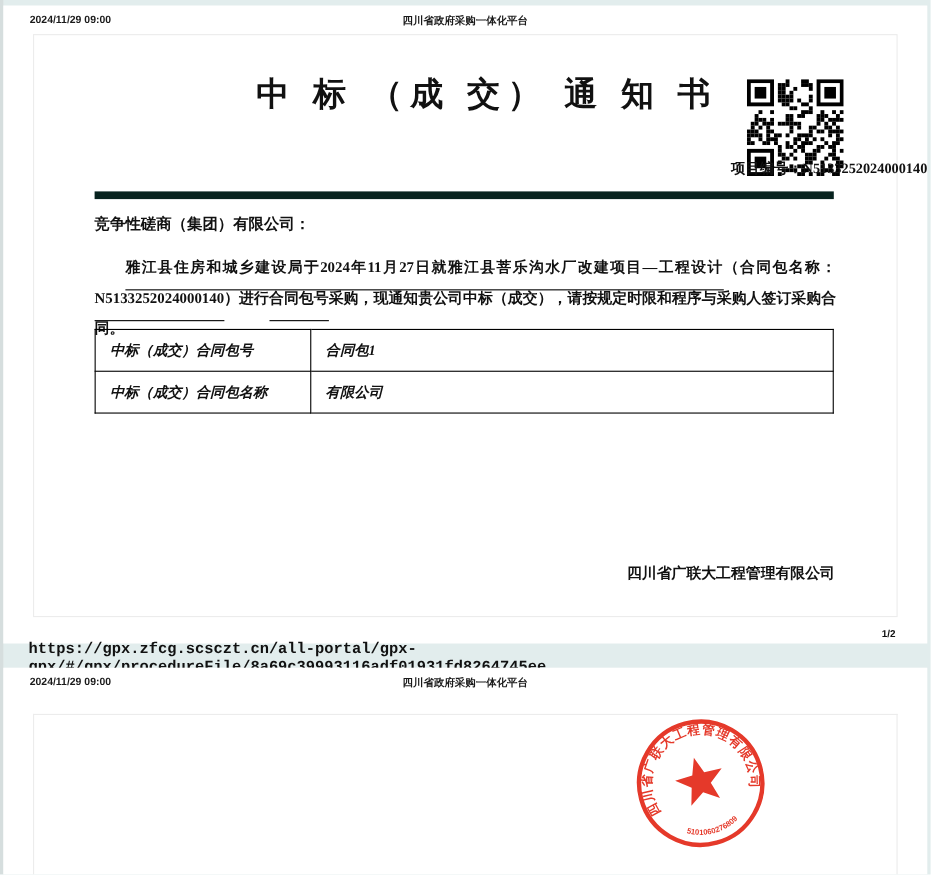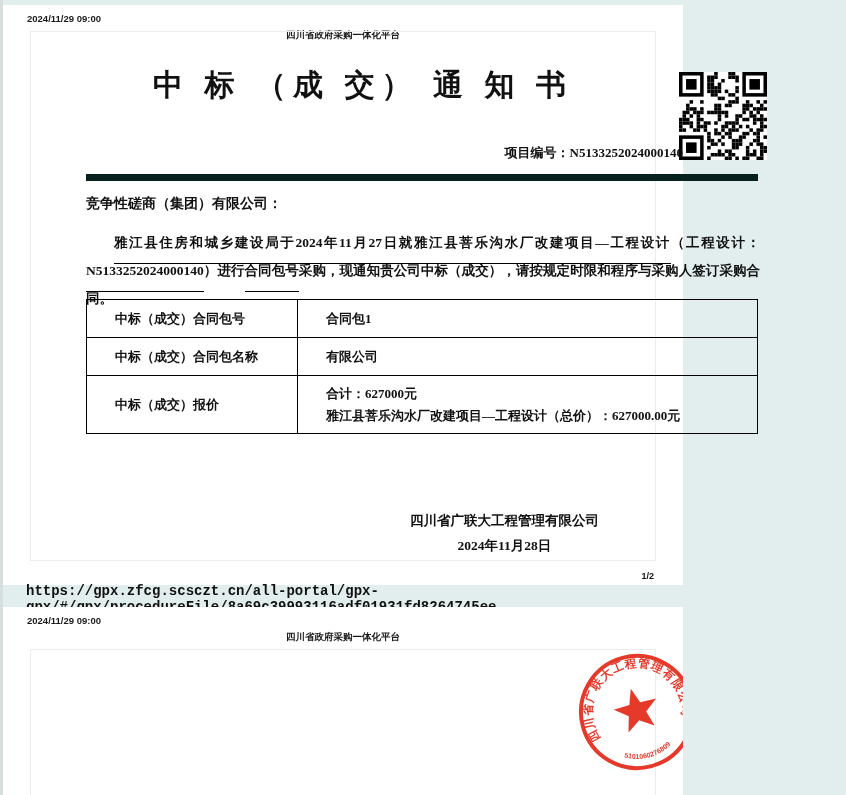--- a/index.html
+++ b/index.html
@@ -1,39 +1,39 @@
 <!DOCTYPE html>
 <html><head>
 <meta charset="utf-8">
 <style>
   html,body{margin:0;padding:0;}
   .canvas{position:relative;width:846px;height:795px;background:#e2eded;overflow:hidden;
           font-family:"Liberation Serif","DejaVu Serif",serif;color:#111;}
   .left-strip{position:absolute;left:0;top:0;width:3px;height:795px;background:#d6dede;}
-  .page{position:absolute;left:3px;width:680px;background:#ffffff;}
+  .page{position:absolute;left:3px;width:840px;background:#ffffff;}
   .page1{top:5px;height:580px;}
   .page2{top:607px;height:188px;overflow:hidden;}
   .page-header{position:absolute;top:8px;left:24px;right:24px;height:14px;
                font-family:"Liberation Sans","DejaVu Sans",sans-serif;font-size:9.5px;font-weight:bold;color:#1a1a1a;}
   .hdr-date{position:absolute;left:0;top:0;}
-  .hdr-title{position:absolute;left:0;right:0;top:16px;text-align:center;}
+  .hdr-title{position:absolute;left:0;right:0;top:0;text-align:center;}
   .content-box{position:absolute;left:27px;right:27px;top:26px;bottom:24px;border:1px solid #ececec;}
   .page2 .content-box{top:42px;bottom:-2px;border-bottom:none;}
   .doc-title{position:absolute;top:60px;left:0;right:0;margin:0;text-align:center;
              font-size:30px;font-weight:bold;letter-spacing:7px;padding-left:40px;}
   .qr{position:absolute;left:676px;top:67px;width:88px;height:88px;}
   .project-no{position:absolute;top:139px;left:0;right:0;text-align:right;font-size:13px;font-weight:bold;}
   .accent-bar{position:absolute;left:83px;top:169px;width:672px;height:7px;}
   .greeting{position:absolute;left:83px;top:190px;font-size:14px;font-weight:bold;}
   .para{position:absolute;left:83px;top:224px;width:674px;margin:0;font-size:13.5px;font-weight:bold;
         line-height:28px;text-indent:28px;text-align:justify;}
   .u{border-bottom:1px solid #000;padding-bottom:13px;}
   .award-table{position:absolute;left:83px;top:294px;width:672px;border-collapse:collapse;
                font-size:13px;font-weight:bold;}
-  .award-table td{border:1px solid #000;padding:0 6px 0 28px;vertical-align:middle;}
+  .award-table td{border:1px solid #000;padding:0 6px 0 13px;vertical-align:middle;font-style:italic;}
   .award-table .c1{width:176px;}
   .award-table tr.r1 td,.award-table tr.r2 td{height:37px;}
   .award-table tr.r3 td{height:57px;}
   .award-table .vline{line-height:22px;}
   .signature{position:absolute;right:84px;top:503px;text-align:center;font-size:13.5px;
              font-weight:bold;line-height:25px;}
   .footer-url{position:absolute;left:23px;top:566px;font-family:Liberation Mono, monospace;
               font-size:14px;font-weight:bold;color:#111;margin-top:12px;}
   .footer-page{position:absolute;right:29px;top:566px;font-family:"Liberation Sans","DejaVu Sans",sans-serif;
                font-size:9px;font-weight:bold;}
@@ -267,45 +267,37 @@
           <rect x="70.4" y="7.04" width="10.56" height="10.56" fill="#000"></rect>
           <rect x="0" y="63.36" width="24.64" height="24.64" fill="#000"></rect>
           <rect x="3.52" y="66.88" width="17.6" height="17.6" fill="#fff"></rect>
           <rect x="7.04" y="70.4" width="10.56" height="10.56" fill="#000"></rect>
         </svg></div>
     <div class="project-no">项目编号：N5133252024000140</div>
     <div class="accent-bar" style="background: rgb(7, 34, 30);"></div>
 
     <div class="greeting">竞争性磋商（集团）有限公司：</div>
 
-    <p class="para"><span class="u">雅江县住房和城乡建设局于2024年11月27日就雅江县菩乐沟水厂改建项目—工程设计</span><span>（工程设计：</span><span class="u">N5133252024000140</span><span>）进行</span><span class="u">合同包号</span><span>采购，现通知贵公司中标（成交），请按规定时限和程序与采购人签订采购合同。</span></p>
+    <p class="para"><span class="u">雅江县住房和城乡建设局于2024年11月27日就雅江县菩乐沟水厂改建项目—工程设计</span><span>（合同包名称：</span><span class="u">N5133252024000140</span><span>）进行</span><span class="u">合同包号</span><span>采购，现通知贵公司中标（成交），请按规定时限和程序与采购人签订采购合同。</span></p>
 
     <table class="award-table">
       <tbody>
           <tr class="r1">
         <td class="c1">中标（成交）合同包号</td>
         <td>合同包1</td>
       </tr>
       <tr class="r2">
         <td class="c1">中标（成交）合同包名称</td>
         <td>有限公司</td>
       </tr>
-      <tr class="r3">
-        <td class="c1">中标（成交）报价</td>
-        <td>
-          <div class="vline">合计：627000元</div>
-          <div class="vline">雅江县菩乐沟水厂改建项目—工程设计（总价）：627000.00元</div>
-        </td>
-      </tr>
     </tbody>
       </table>
 
     <div class="signature">
       <div>四川省广联大工程管理有限公司</div>
-      <div>2024年11月28日</div>
     </div>
 
     <div class="footer-url">https://gpx.zfcg.scsczt.cn/all-portal/gpx-gpx/#/gpx/procedureFile/8a69c39993116adf01931fd8264745ee</div>
     <div class="footer-page">1/2</div>
   </div>
 
   <div class="page page2">
     <div class="page-header">
       <span class="hdr-date">2024/11/29 09:00</span>
       <span class="hdr-title">四川省政府采购一体化平台</span>

